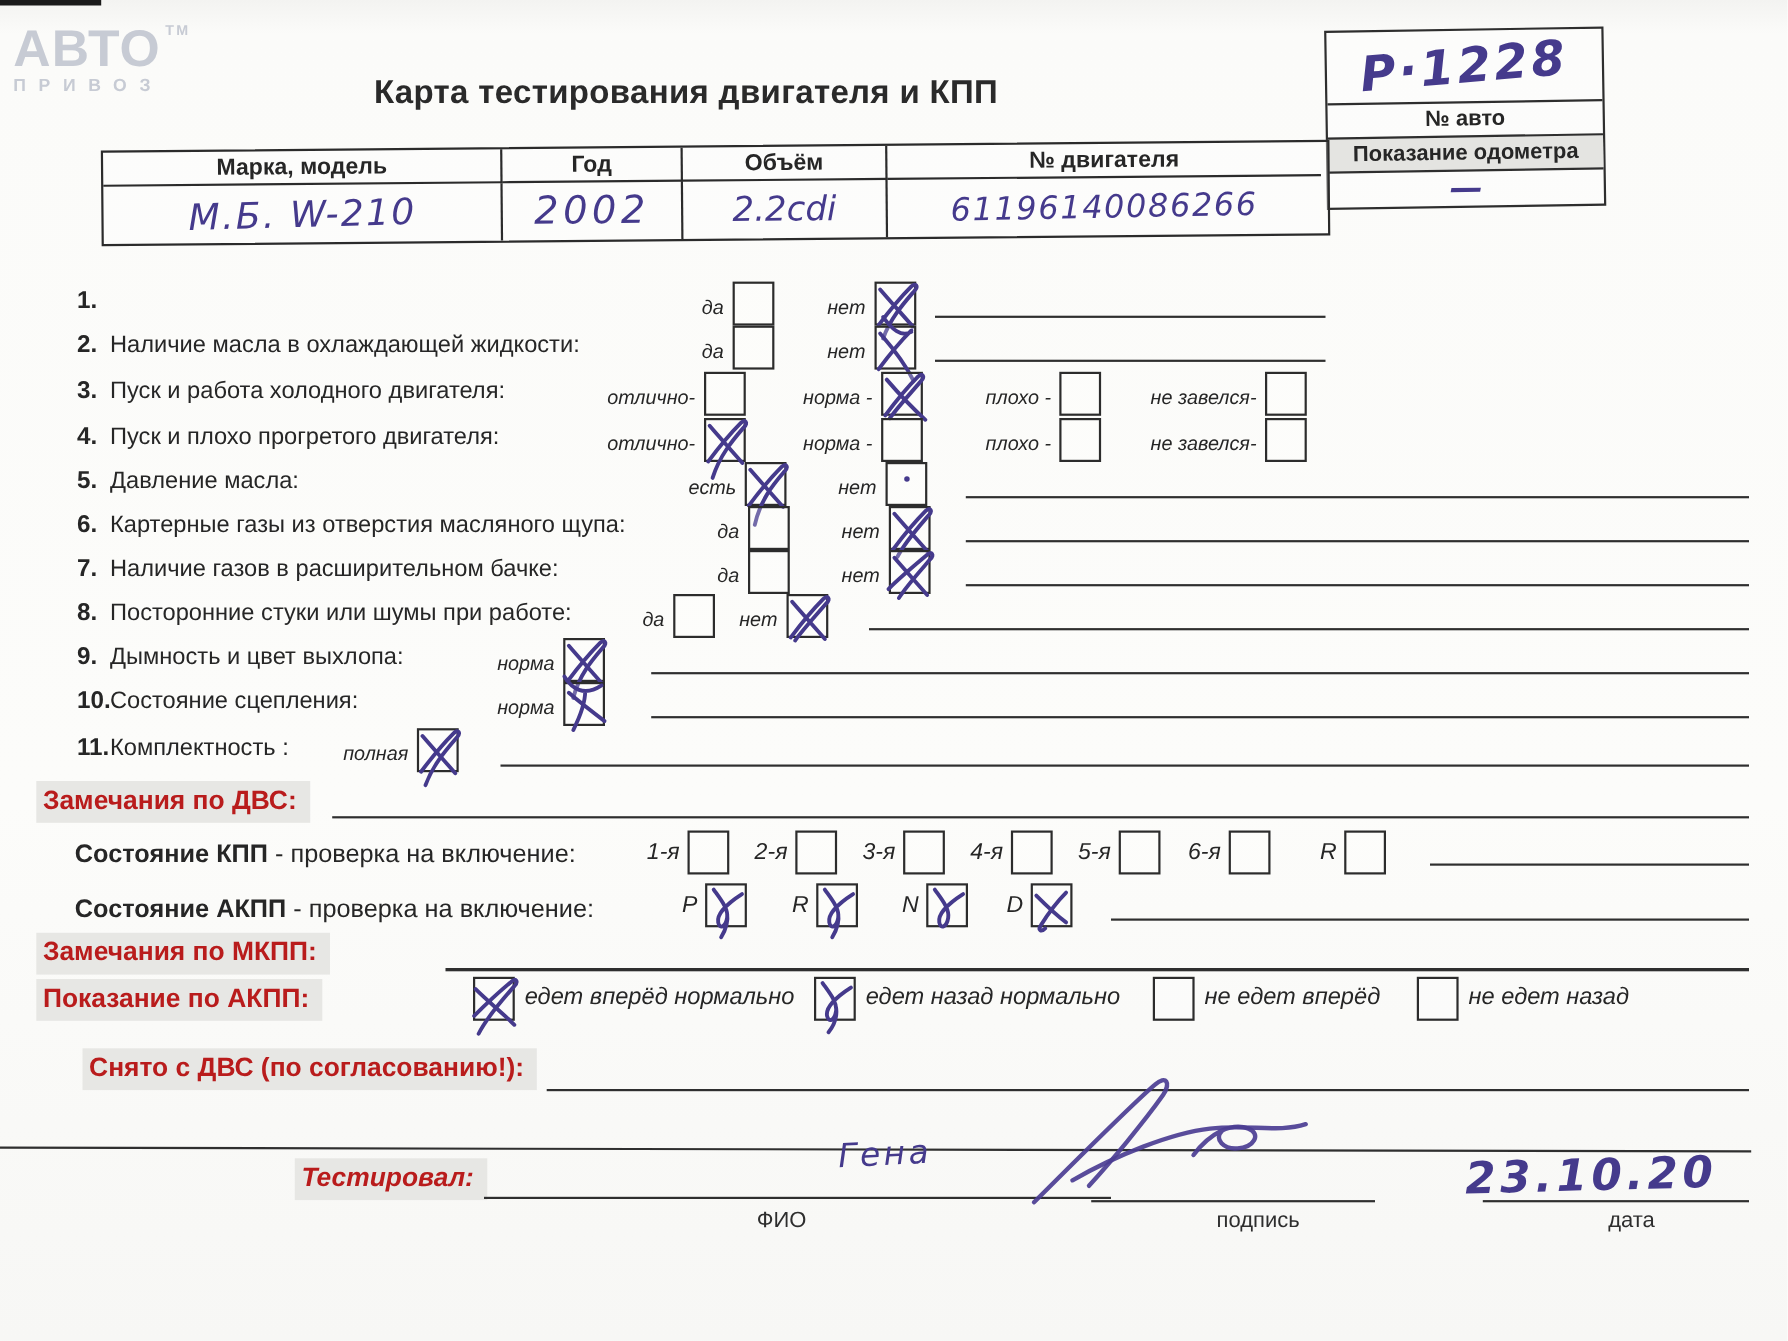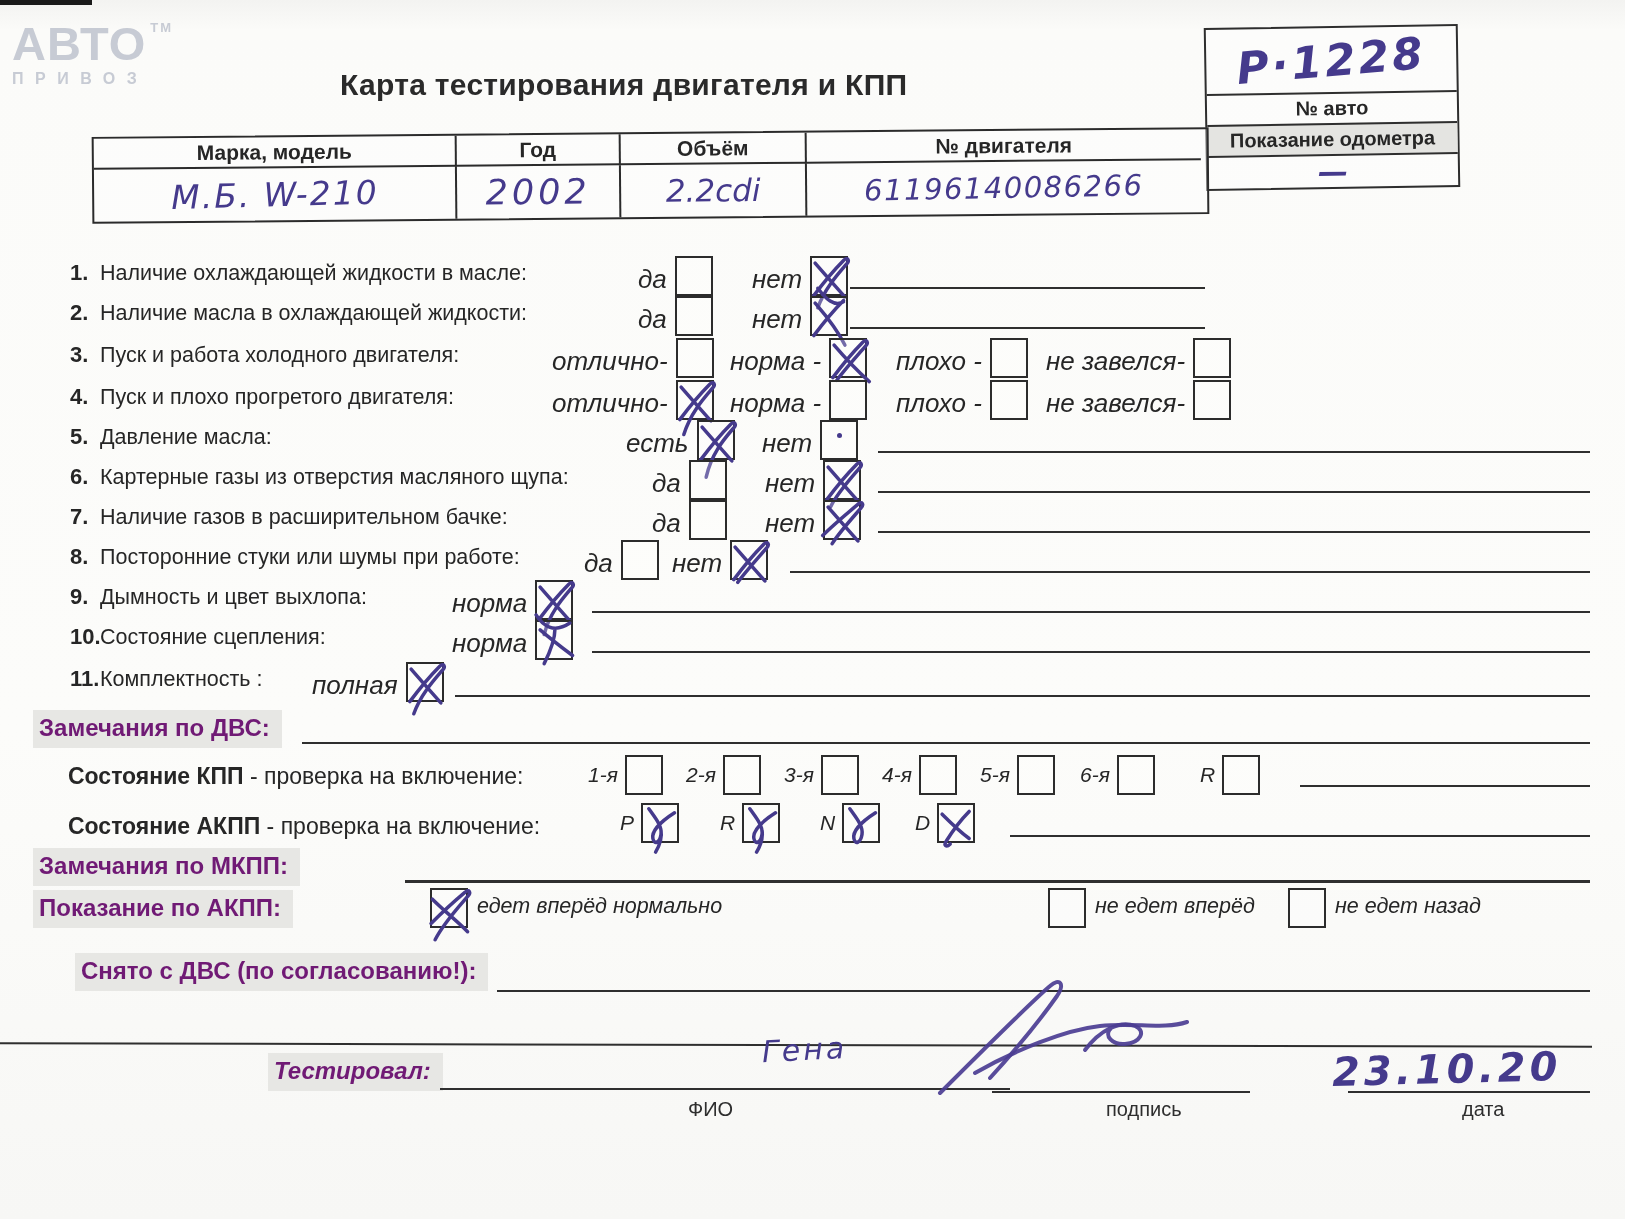--- a/index.html
+++ b/index.html
@@ -33,29 +33,29 @@
   .itable .td{border-right:2px solid #2b2b2b;height:52px;display:flex;align-items:center;justify-content:center;}
   .itable .last{border-right:none;}
   .v-mark{font-size:33px;letter-spacing:2px;transform:rotate(-1deg);}
   .v-year{font-size:35px;letter-spacing:4px;}
   .v-vol{font-size:31px;font-style:italic;}
   .v-eng{font-size:29px;letter-spacing:1.5px;transform:rotate(-0.6deg);}
   
   .cl-row{position:absolute;left:0;width:1625px;height:42px;}
   .num{position:absolute;left:70px;top:4px;font-size:22px;font-weight:bold;}
   .cl-label{position:absolute;left:100px;top:5px;font-size:21.5px;}
-  .opt{position:absolute;display:flex;align-items:center;gap:8px;font-size:26px;font-style:italic;top:0;}
+  .opt{position:absolute;display:flex;align-items:center;gap:8px;font-size:18px;font-style:italic;top:0;}
   .opt .opt-label{white-space:nowrap;padding-top:6px;}
   .cb{width:34px;height:36px;border:2px solid #2c2c2c;position:relative;flex:0 0 auto;background:rgba(255,255,255,.25);}
   .mark{position:absolute;left:-5px;top:-5px;width:46px;height:50px;overflow:visible;}
   .mark path{stroke:#453a8c;stroke-width:2.6;fill:none;stroke-linecap:round;}
   .dot{position:absolute;left:15px;top:11px;width:5px;height:5px;border-radius:50%;background:#453a8c;}
   .line{position:absolute;height:2px;background:#2f2f2f;}
   
-  .hl{position:absolute;background:#e7e7e4;font-weight:bold;font-size:24px;padding:4px 12px 6px 6px;color:#701a75;}
+  .hl{position:absolute;background:#e7e7e4;font-weight:bold;font-size:24px;padding:4px 12px 6px 6px;color:#b91c1c;}
   .state-label{position:absolute;left:68px;font-size:23px;}
   .state-label b{font-weight:bold;}
   .gear{position:absolute;display:flex;align-items:flex-start;gap:7px;font-size:21px;font-style:italic;}
   .gear .opt-label{padding-top:8px;}
   .opt-rev{position:absolute;display:flex;align-items:flex-start;gap:9px;font-size:21.5px;font-style:italic;}
   .opt-rev .opt-label{padding-top:6px;white-space:nowrap;}
   
   .small-cap{position:absolute;font-size:20px;color:#2e2e2e;}
   .sig{position:absolute;overflow:visible;}
   .sig path{stroke:#4b3d92;stroke-width:4;fill:none;stroke-linecap:round;opacity:.92;}
@@ -98,21 +98,20 @@
   <div class="td">
       <span class="hw v-vol">2.2cdi</span>
     </div>
   <div class="td last">
       <span class="hw v-eng">61196140086266</span>
     </div>
 </div>
 
 <div class="cl-row" style="top:256px">
   <span class="num">1.</span>
-  <span class="cl-label">Наличие охлаждающей жидкости в масле:</span>
   <span class="opt" style="left:638px">
       <span class="opt-label">да</span>
       <span class="cb"></span>
     </span>
   <span class="opt" style="left:752px">
       <span class="opt-label">нет</span>
       <span class="cb">
         <svg class="mark" viewBox="0 0 34 36">
           <path d="M5 31 C11 23 22 10 27 5 C30 2 32 5 29 8 C23 15 13 26 8 40 M6 7 C12 14 21 24 28 32"></path>
         </svg>
@@ -383,20 +382,28 @@
 
 <div class="hl" style="left:33px;top:890px">Показание по АКПП:</div>
 <div class="abs" style="left:0;top:888px;width:1625px;height:48px">
   <span class="opt-rev" style="left:430px">
       <span class="cb">
         <svg class="mark" viewBox="0 0 34 36">
           <path d="M3 28 C11 20 22 10 28 5 C31 2 33 5 30 8 C24 15 12 28 6 40 M4 10 C12 18 22 26 30 34"></path>
         </svg>
       </span>
       <span class="opt-label">едет вперёд нормально</span>
+    </span>
+  <span class="opt-rev" style="left:740px">
+      <span class="cb">
+        <svg class="mark" viewBox="0 0 34 36">
+          <path d="M8 6 C13 13 18 19 17 25 C16 31 12 33 11 28 C10 23 16 16 27 9 M17 22 C18 28 16 34 12 39"></path>
+        </svg>
+      </span>
+      <span class="opt-label">едет назад нормально</span>
     </span>
   <span class="opt-rev" style="left:1048px">
       <span class="cb"></span>
       <span class="opt-label">не едет вперёд</span>
     </span>
   <span class="opt-rev" style="left:1288px">
       <span class="cb"></span>
       <span class="opt-label">не едет назад</span>
     </span>
 </div>

